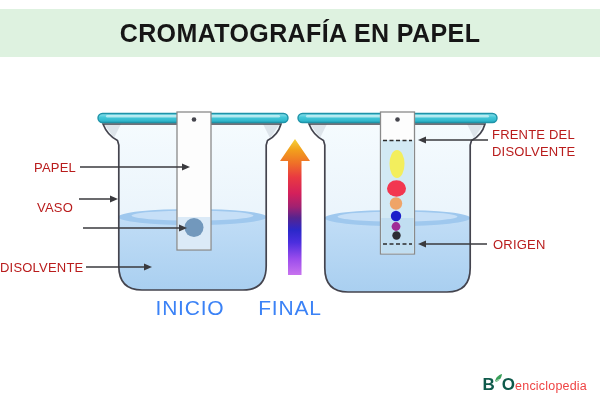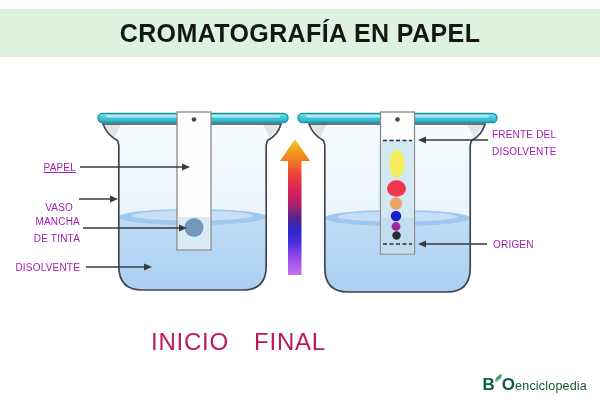--- a/index.html
+++ b/index.html
@@ -2,30 +2,30 @@
 <html><head>
 <meta charset="utf-8">
 <style>
   html,body{margin:0;padding:0;background:#fff;}
   .page{position:relative;width:600px;height:400px;background:#ffffff;overflow:hidden;
         font-family:"Liberation Sans",sans-serif;}
   .header{position:absolute;top:0;left:0;width:600px;height:48px;background:#def2e0;
           display:flex;align-items:center;justify-content:center;z-index:2;margin-top:9px;}
   .title{font-size:25px;font-weight:600;letter-spacing:.4px;color:#161616;}
   svg.diagram{position:absolute;top:0;left:0;z-index:1;}
-  .lbl{position:absolute;font-size:10px;font-weight:500;color:#a21caf;letter-spacing:.2px;
+  .lbl{position:absolute;font-size:13px;font-weight:500;color:#b91c1c;letter-spacing:.2px;
        line-height:15px;z-index:2;white-space:nowrap;}
   .lbl.r{text-align:right;}
   .lbl.two{line-height:17px;}
-  .stage{position:absolute;top:328px;width:130px;text-align:center;font-size:24px;
-         font-weight:500;letter-spacing:.8px;color:#be185d;z-index:2;}
+  .stage{position:absolute;top:296px;width:130px;text-align:center;font-size:21px;
+         font-weight:500;letter-spacing:.8px;color:#3b82f6;z-index:2;}
   .logo{position:absolute;right:13px;bottom:7px;display:flex;align-items:baseline;z-index:2;}
   .logo .big{font-size:17px;font-weight:700;color:#0f5a4b;line-height:17px;}
   .logo .leaf{position:relative;top:-7px;margin:0 -2px 0 -1px;}
-  .logo .word{font-size:12.5px;font-weight:500;color:#14532d;letter-spacing:.2px;}
+  .logo .word{font-size:12.5px;font-weight:500;color:#ef4444;letter-spacing:.2px;}
 </style>
 </head>
 <body>
 
 <div class="page">
 
   <div class="header">
     <div class="title">CROMATOGRAFÍA EN PAPEL</div>
   </div>
 
@@ -132,26 +132,22 @@
       <polygon points="187,228 179,224.4 179,231.6" stroke="none"></polygon>
       <line x1="86" y1="267" x2="144.5" y2="267"></line>
       <polygon points="152,267 144,263.4 144,270.6" stroke="none"></polygon>
       <line x1="488" y1="140" x2="425.5" y2="140"></line>
       <polygon points="418,140 426,136.4 426,143.6" stroke="none"></polygon>
       <line x1="487" y1="244" x2="425.5" y2="244"></line>
       <polygon points="418,244 426,240.4 426,247.6" stroke="none"></polygon>
     </g>
   </svg>
 
-  <div class="lbl r" style="left:0;width:76px;top:160px;text-decoration:underline;">PAPEL</div>
+  <div class="lbl r" style="left:0;width:76px;top:160px;">PAPEL</div>
   <div class="lbl r" style="left:0;width:73px;top:200px;">VASO</div>
-  <div class="lbl r two" style="left:0;width:80px;top:213px;">
-    <div>MANCHA</div>
-    <div>DE TINTA</div>
-  </div>
   <div class="lbl r" style="left:0;width:80px;top:260px;">DISOLVENTE</div>
 
   <div class="lbl two" style="left:492px;top:126px;">
     <div>FRENTE DEL</div>
     <div>DISOLVENTE</div>
   </div>
   <div class="lbl" style="left:493px;top:237px;text-align:right;">ORIGEN</div>
 
   <div class="stage" style="left:125px;">INICIO</div>
   <div class="stage" style="left:225px;">FINAL</div>

